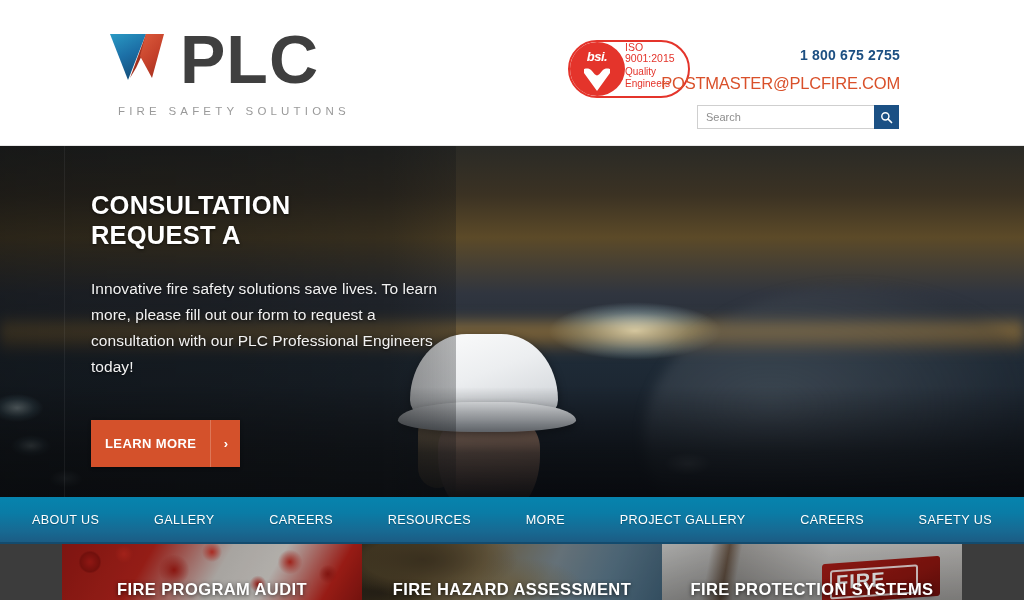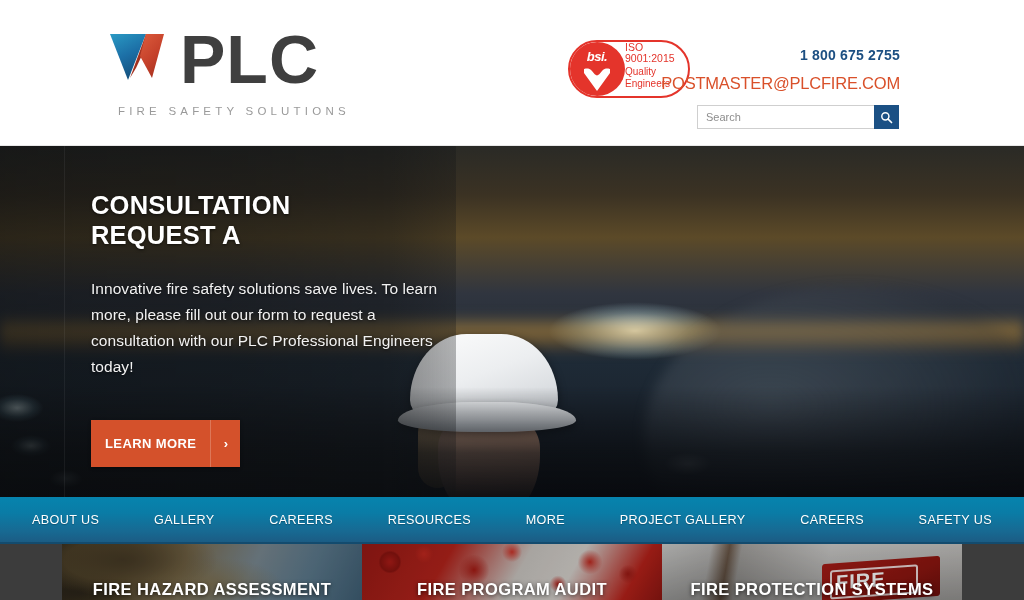--- a/index.html
+++ b/index.html
@@ -384,29 +384,29 @@
     <span class="nav-item">PROJECT GALLERY</span>
     <span class="nav-item">CAREERS</span>
     <span class="nav-item">SAFETY US</span>
   </div>
 </div>
 
 <div class="cards-section">
   <div class="cards-row">
 
     <div class="card">
+      <div class="card-img img-valves"></div>
+      <div class="card-tint"></div>
+      <div class="card-title">FIRE PROGRAM AUDIT</div>
+    </div>
+
+    <div class="card">
       <div class="card-img img-smoke"></div>
       <div class="card-tint"></div>
       <div class="card-title">FIRE HAZARD ASSESSMENT</div>
-    </div>
-
-    <div class="card">
-      <div class="card-img img-valves"></div>
-      <div class="card-tint"></div>
-      <div class="card-title">FIRE PROGRAM AUDIT</div>
     </div>
 
     <div class="card">
       <div class="card-img img-firesign">
         <div class="firesign-badge">
           <div class="firesign-inner"></div>
           <div class="firesign-label">FIRE</div>
         </div>
       </div>
       <div class="card-tint"></div>

